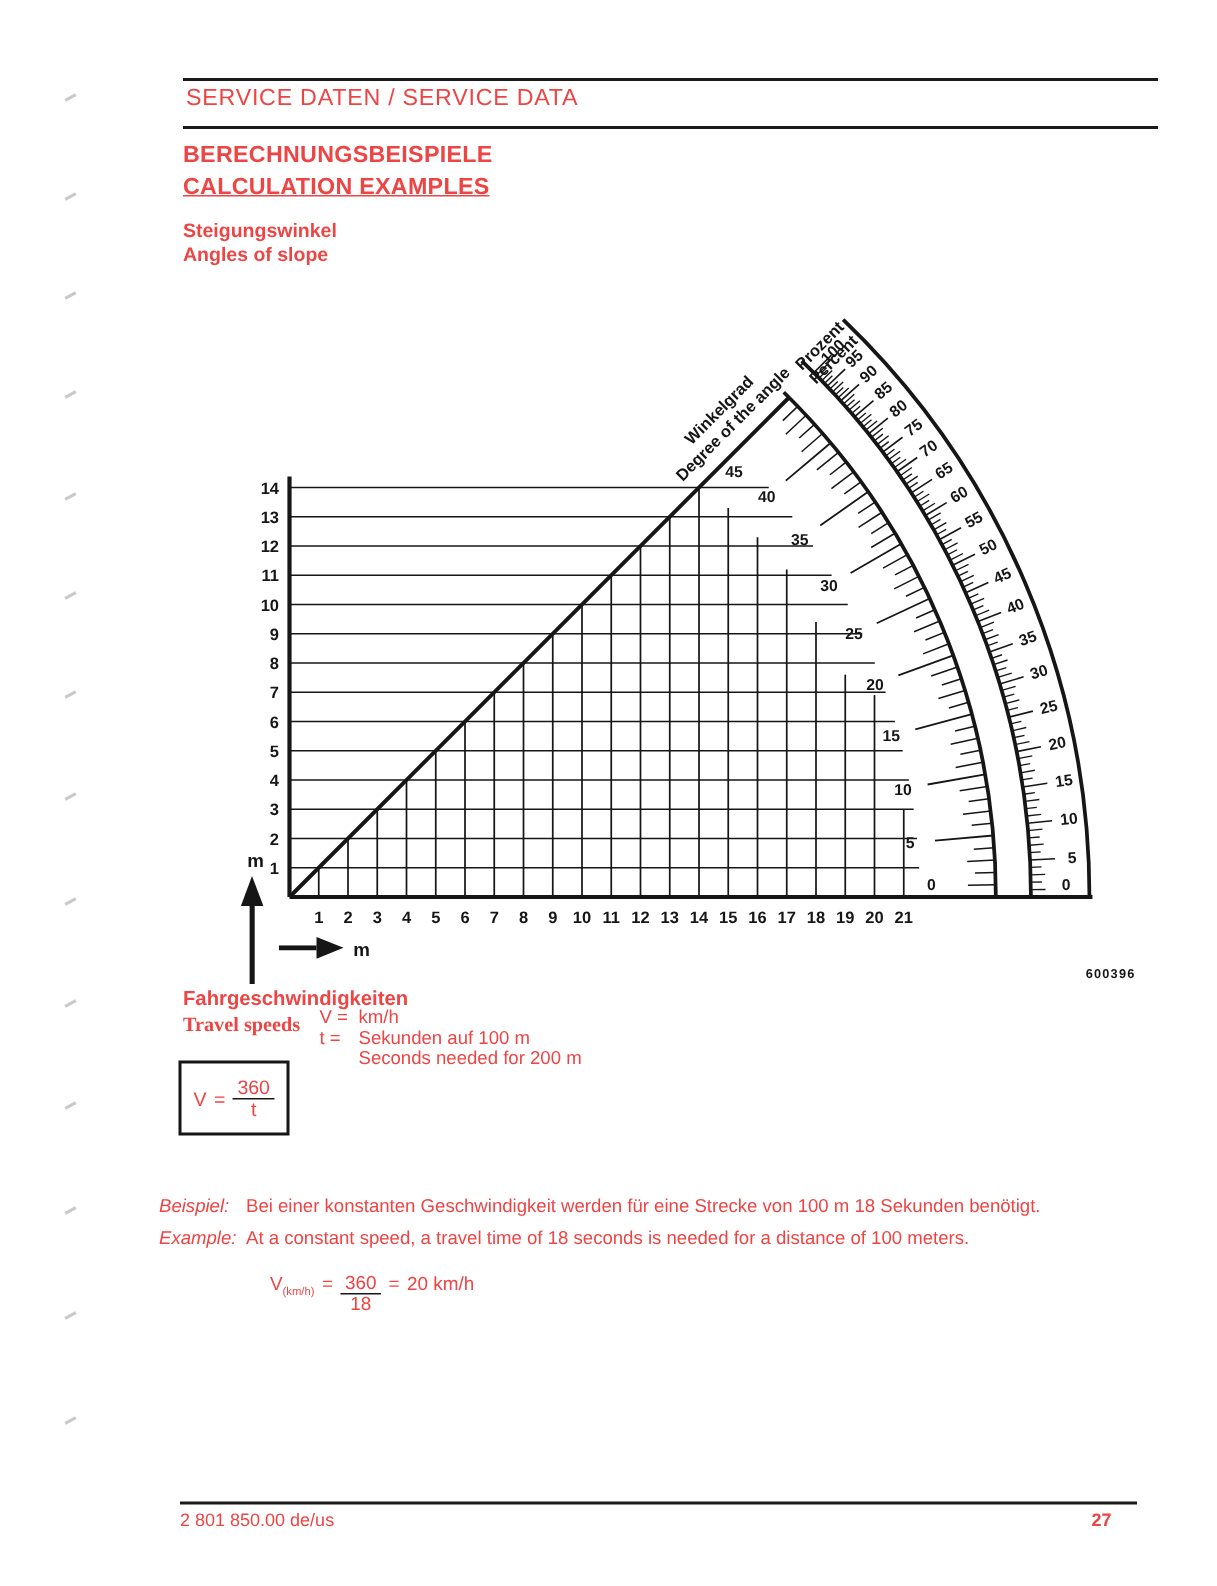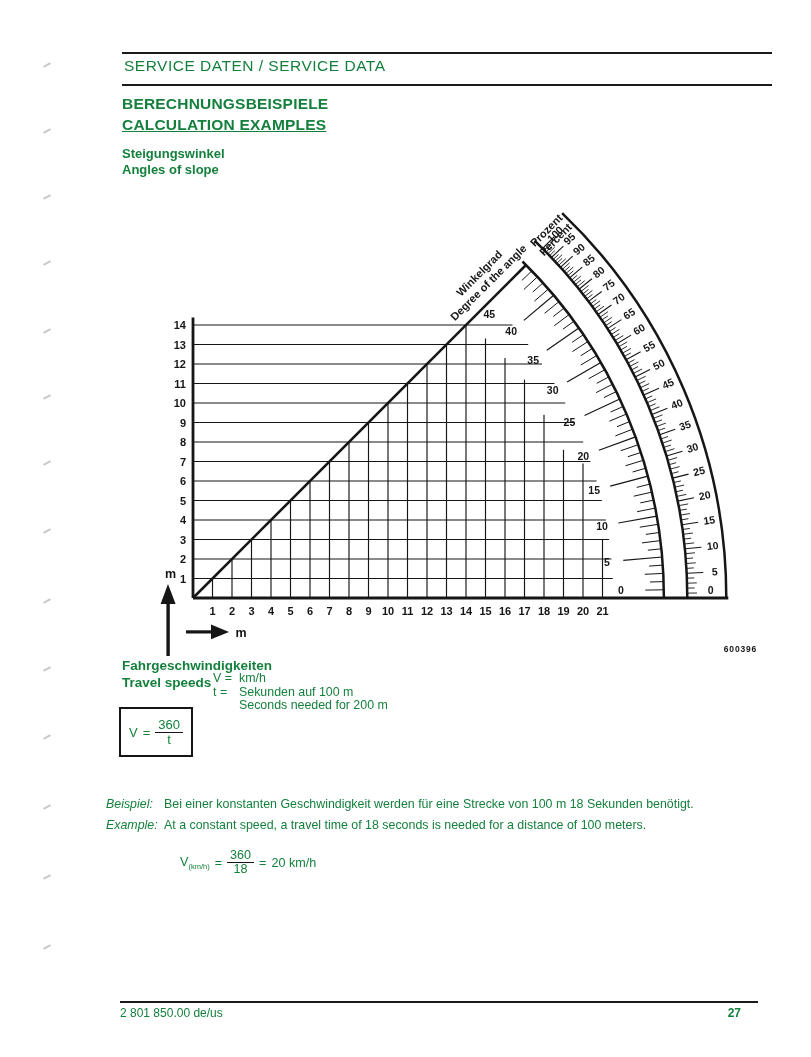--- a/index.html
+++ b/index.html
@@ -1,40 +1,40 @@
 <!DOCTYPE html>
 <html><head>
 <meta charset="utf-8">
 <style>
   html,body{margin:0;padding:0;background:#fff;}
   .page{position:relative;width:811px;height:1057px;background:#fff;overflow:hidden;
-        font-family:"Liberation Sans","DejaVu Sans",sans-serif;color:#15803d;}
+        font-family:"Liberation Sans","DejaVu Sans",sans-serif;color:#ef4444;}
   .rule{position:absolute;height:2px;background:#1a1a1a;}
   #rule-top{left:122px;top:52px;width:650px;}
   #rule-mid{left:122px;top:84px;width:650px;}
   #rule-foot{left:120px;top:1001px;width:638px;}
   .hdr{position:absolute;left:124px;top:57px;font-size:15.5px;letter-spacing:.5px;}
   .sec{position:absolute;left:122px;font-size:15.5px;font-weight:700;letter-spacing:.2px;}
   #sec-de{top:95px;} #sec-en{top:116px;text-decoration:underline;}
   .sub{position:absolute;left:122px;font-size:13px;font-weight:700;}
   #sub-de{top:146px;} #sub-en{top:162px;}
   .chart{position:absolute;left:0;top:0;pointer-events:none;}
   svg text{font-family:"Liberation Sans","DejaVu Sans",sans-serif;font-weight:700;fill:#161616;}
   .trav{position:absolute;left:122px;font-size:13.5px;font-weight:700;}
-  #trav-de{top:658px;} #trav-en{top:675px;}
+  #trav-de{top:658px;} #trav-en{top:675px;font-family:Liberation Serif, serif;}
   .fbox{position:absolute;left:119px;top:707px;width:70px;height:46px;border:2px solid #161616;
         display:flex;align-items:center;justify-content:center;gap:5px;font-size:13px;}
   .frac{display:inline-flex;flex-direction:column;align-items:center;line-height:1.05;}
   .frac .num{border-bottom:1.5px solid #161616;padding:0 3px;}
   .legend{position:absolute;left:213px;top:672px;font-size:12.4px;line-height:13.6px;}
   .legend .key{display:inline-block;width:26px;}
   .exrow{position:absolute;left:106px;font-size:12.4px;white-space:nowrap;}
   #ex-de{top:797px;} #ex-en{top:818px;}
   .exrow .lbl{display:inline-block;width:58px;font-style:italic;}
-  .calc{position:absolute;left:180px;top:849px;display:flex;align-items:center;gap:5px;font-size:12.6px;}
+  .calc{position:absolute;left:180px;top:849px;display:flex;gap:5px;font-size:12.6px;}
   .calc sub{font-size:7.5px;vertical-align:-3px;}
   .foot-doc{position:absolute;left:120px;top:1006px;font-size:12px;}
   .foot-page{position:absolute;left:683px;top:1006px;width:58px;text-align:right;font-size:12px;font-weight:700;}
   .bmark{position:absolute;left:43px;width:8px;height:2px;background:#c9c9c9;transform:rotate(-28deg);}
 </style>
 </head>
 <body>
 
 <div class="page">
 

